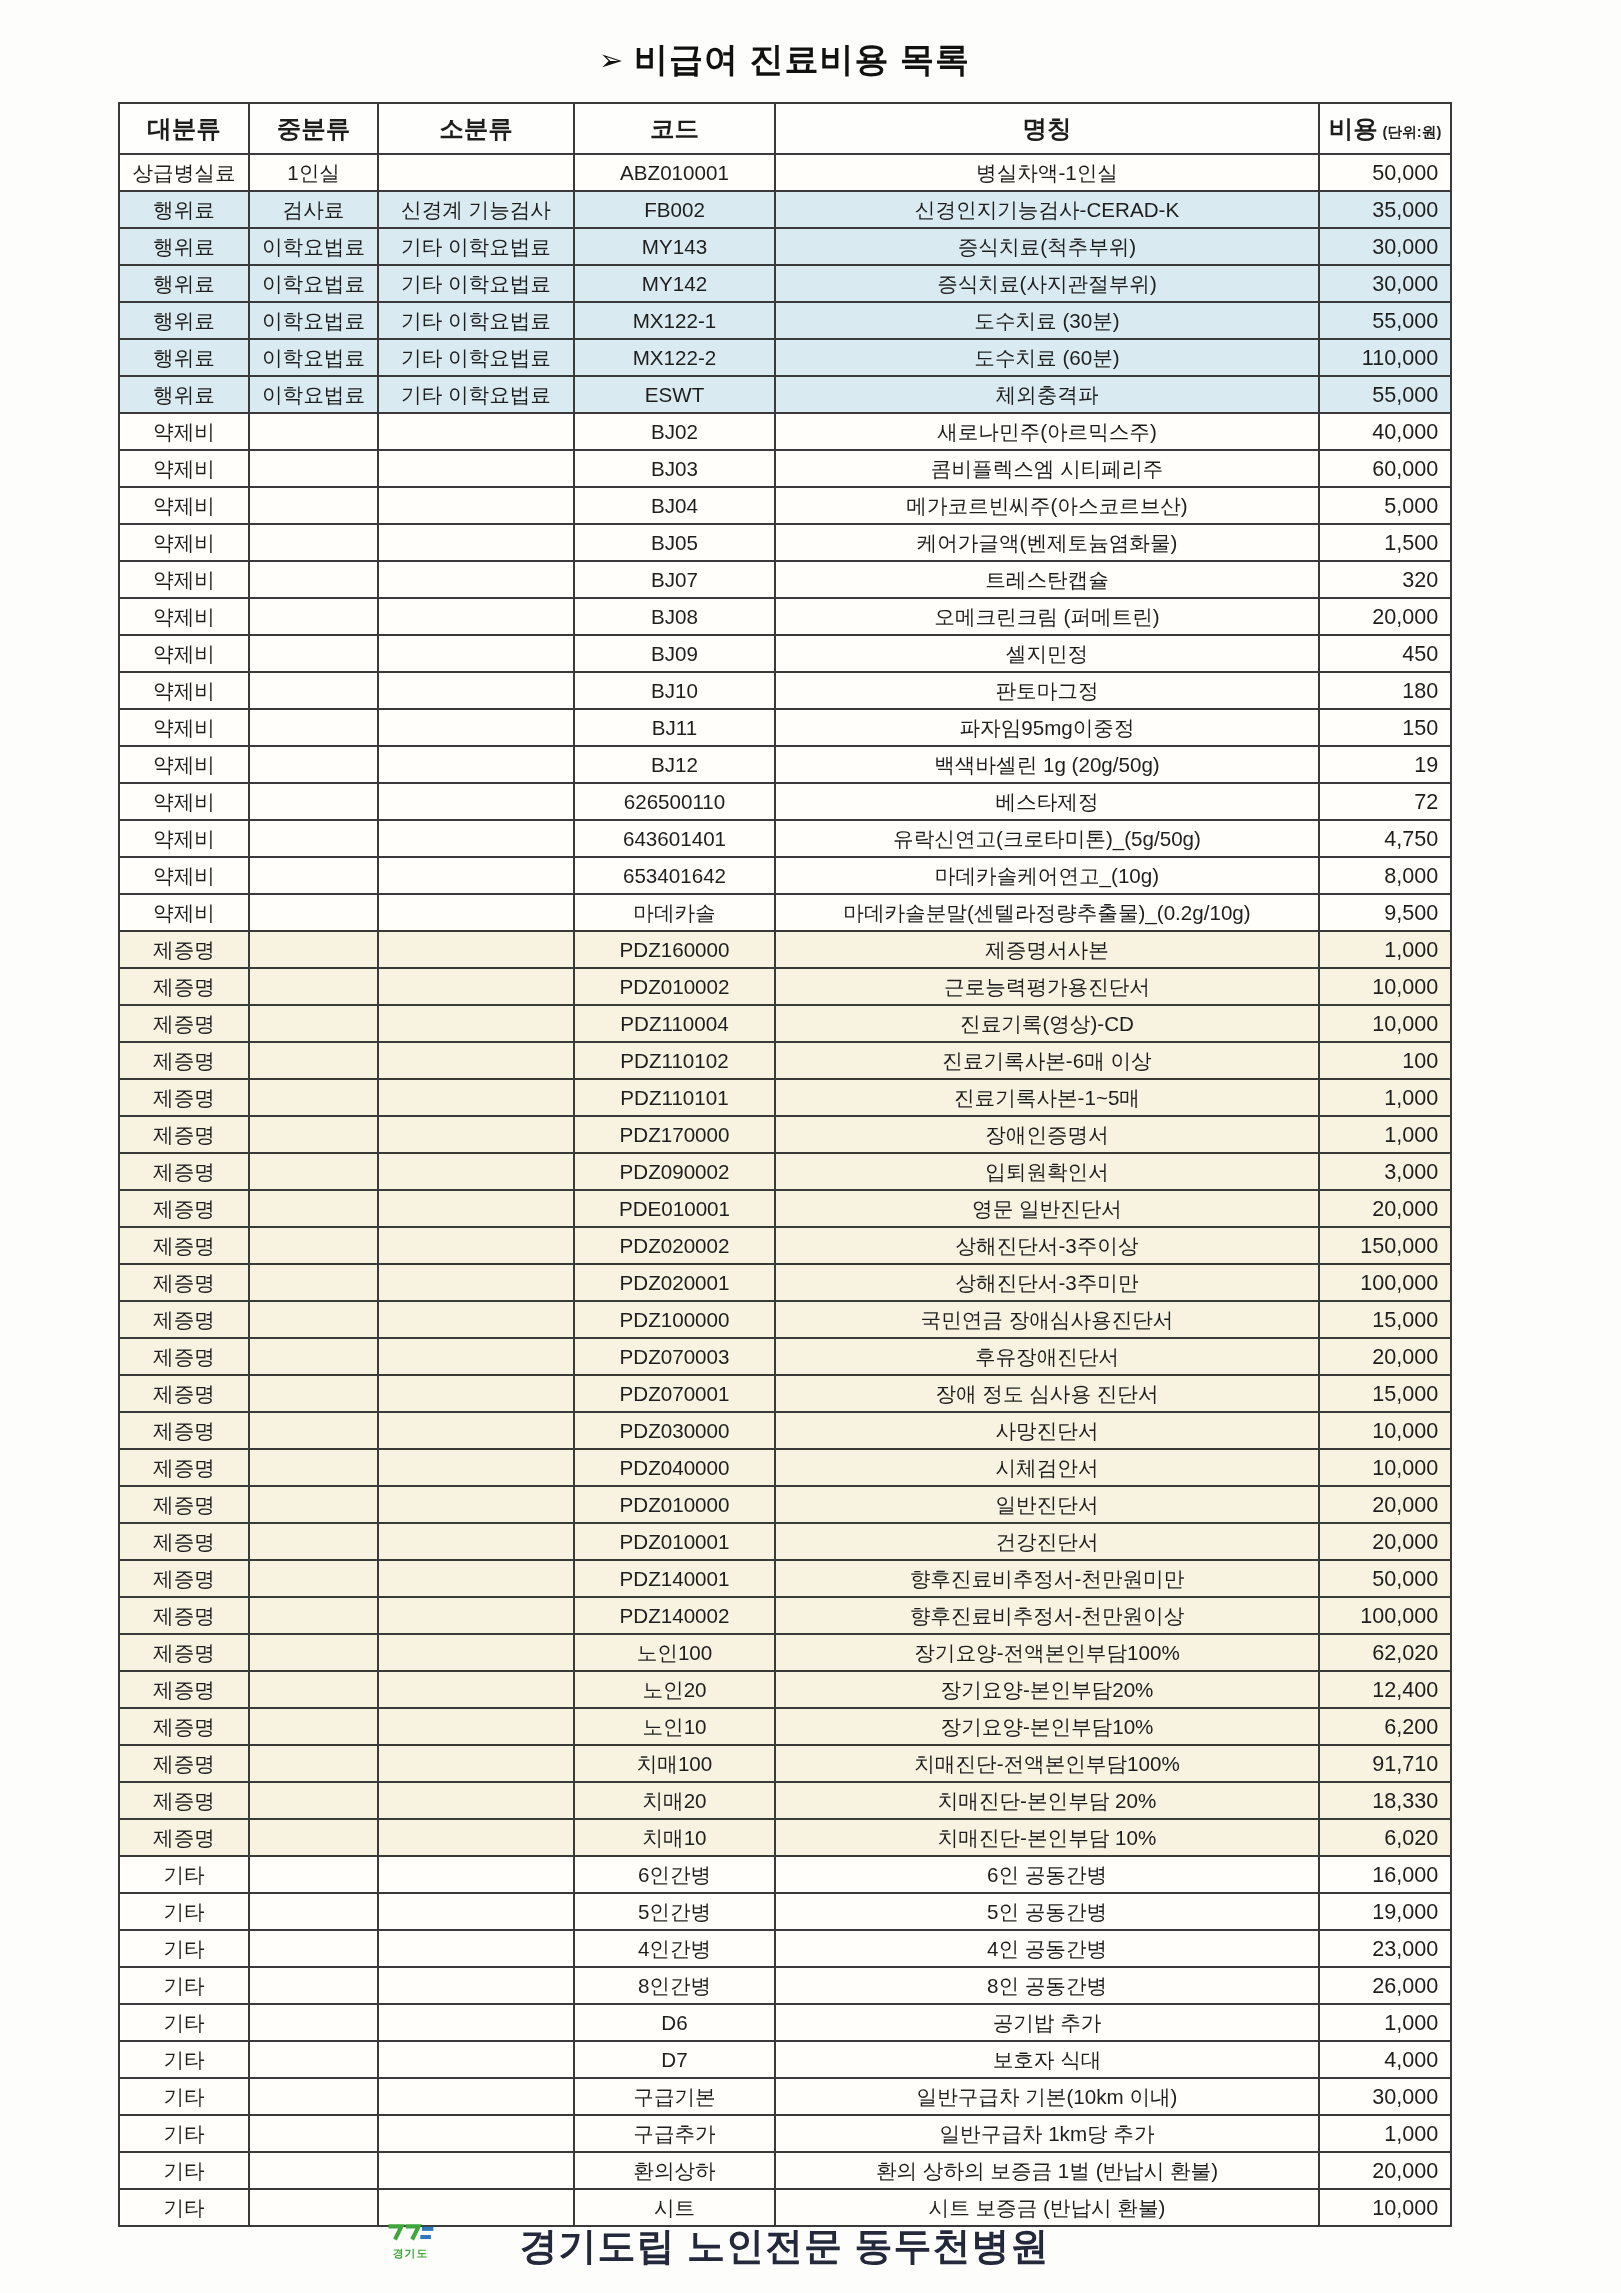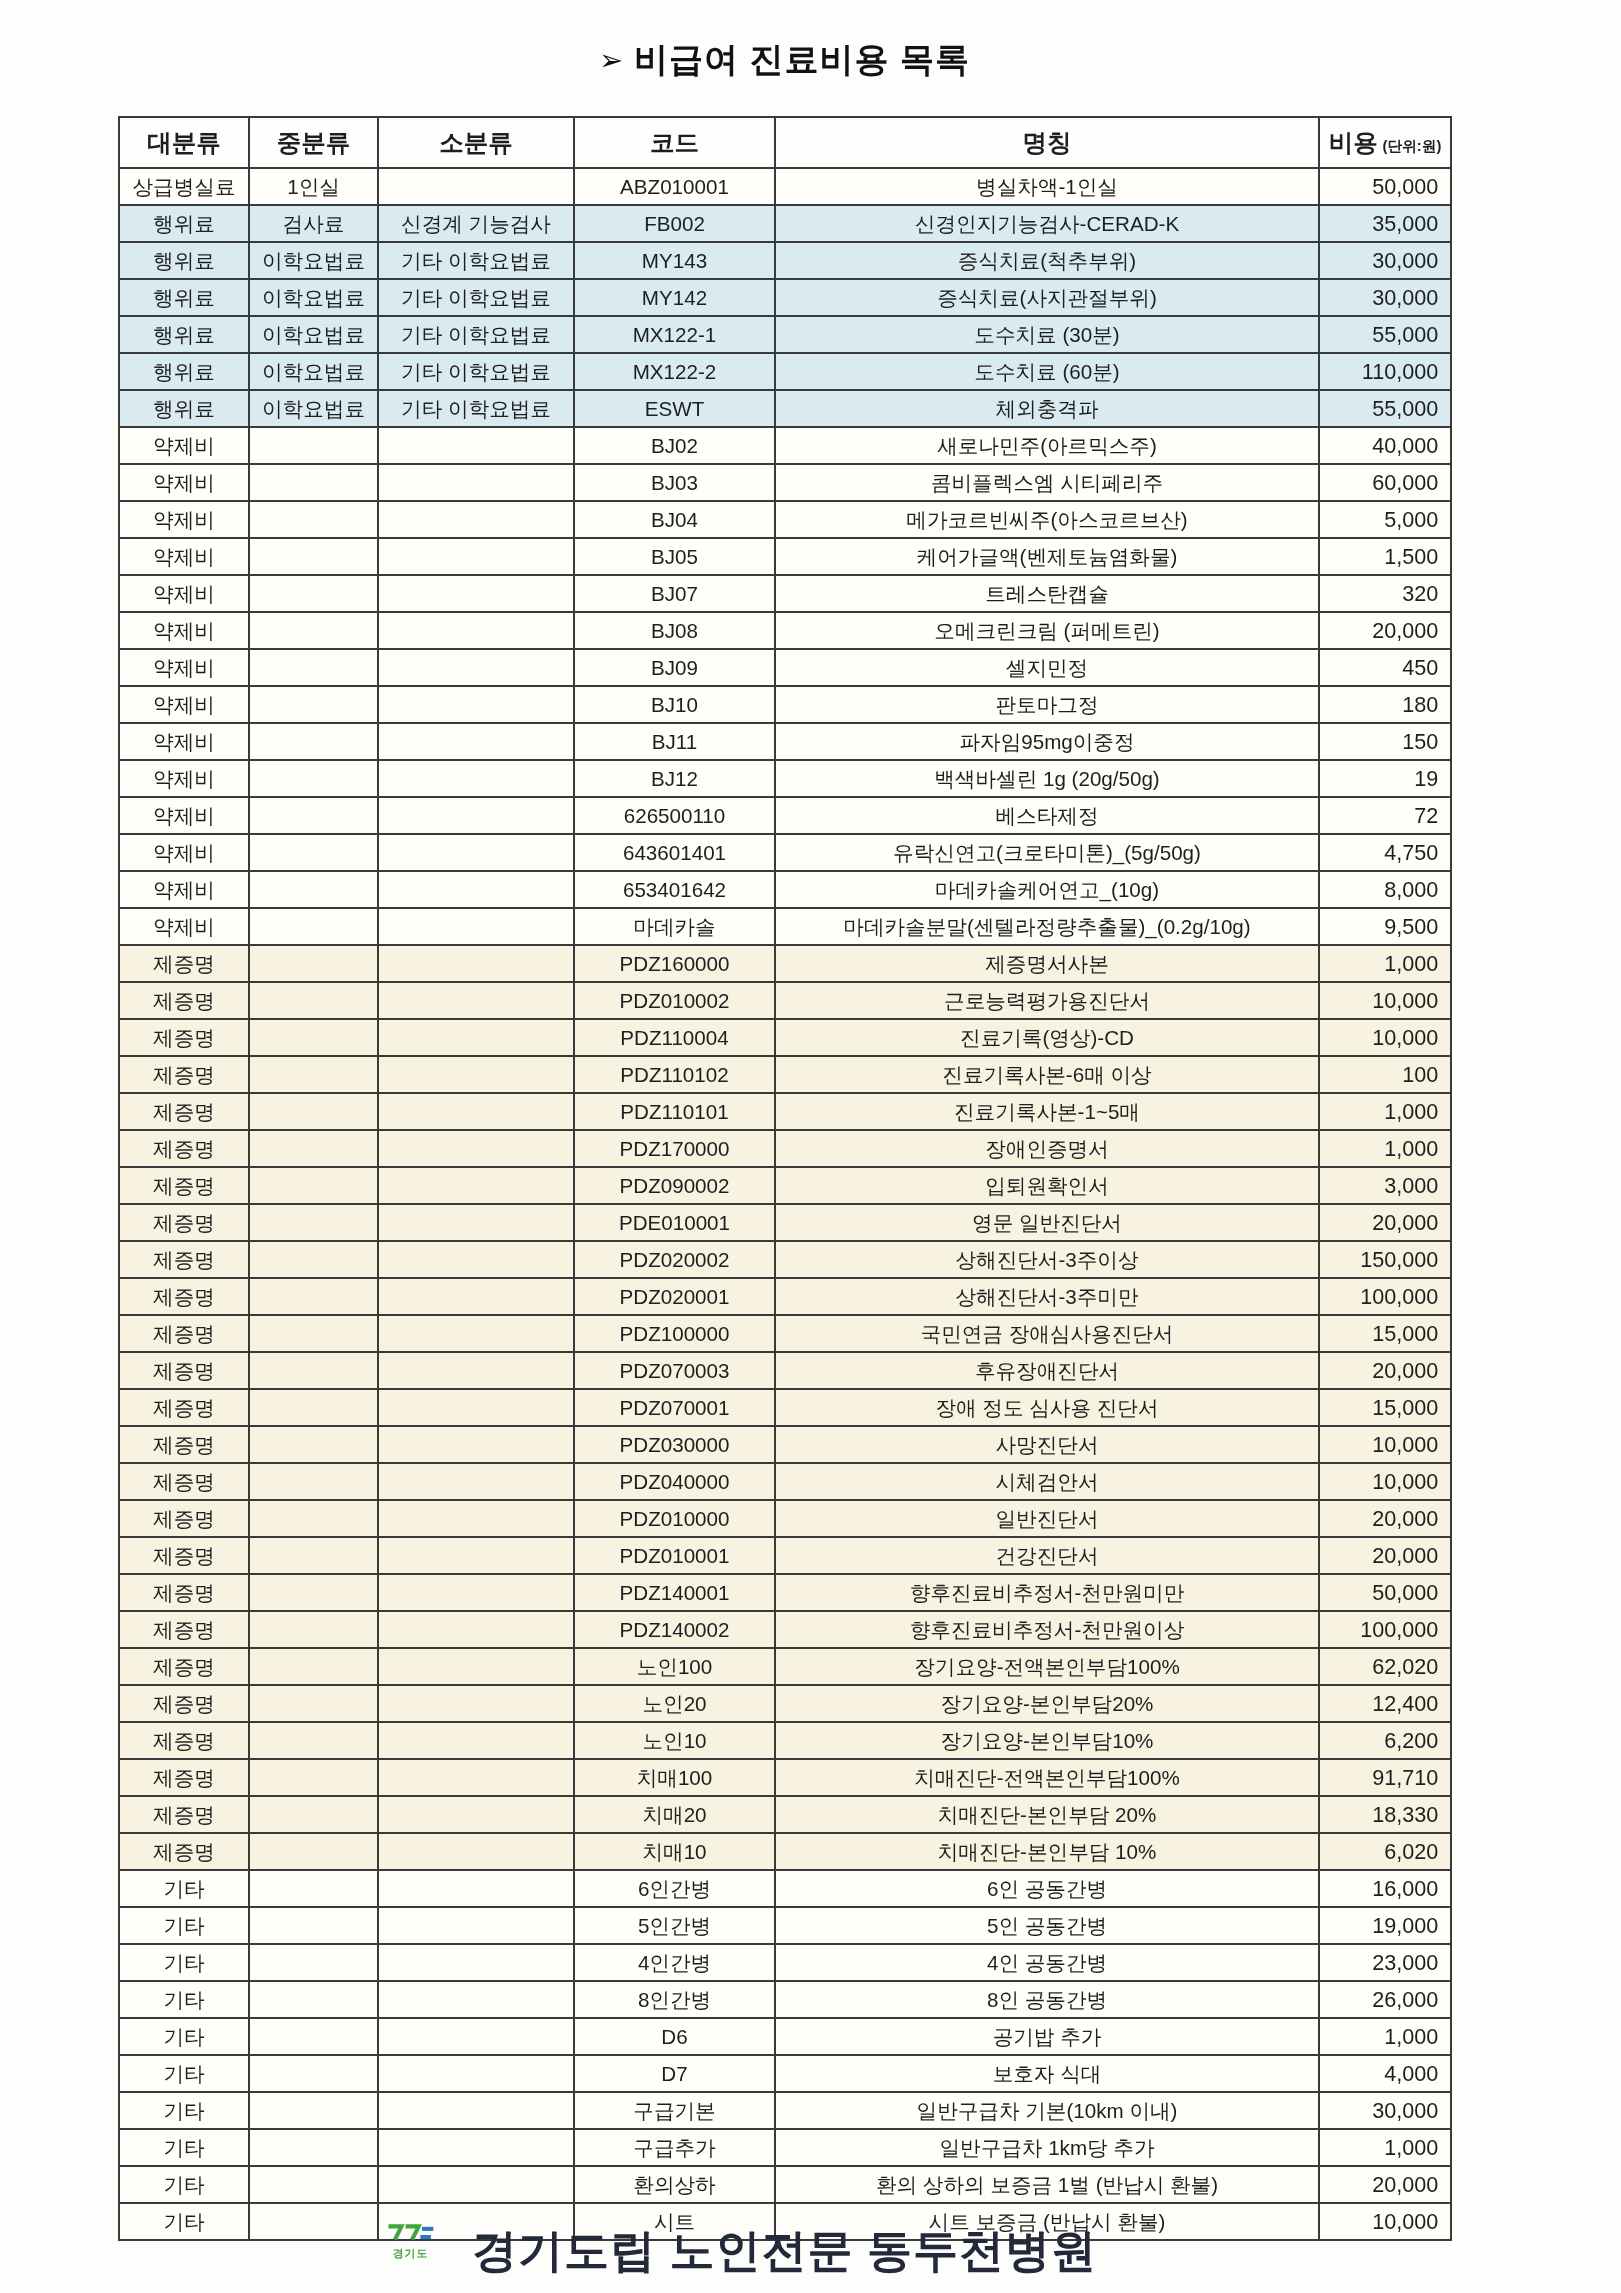--- a/index.html
+++ b/index.html
@@ -14,21 +14,21 @@
 
   .doc-title {
     position:absolute; top:37px; left:118px; width:1333px;
     text-align:center; font-size:34px; font-weight:bold;
     letter-spacing:1px; color:#111;
     display:flex; align-items:center; justify-content:center; gap:9.8px;
   }
   .doc-title .arrow { font-size:29px; font-weight:normal; }
 
   table.fee-table {
-    position:absolute; top:116px; left:118px;
+    position:absolute; top:102px; left:118px;
     width:1333px; table-layout:fixed; border-collapse:collapse;
   }
   .fee-table th, .fee-table td {
     border:2px solid #3a3a3a;
     overflow:hidden; white-space:nowrap;
   }
   .fee-table thead th {
     height:47px; font-size:24.5px; font-weight:bold;
     text-align:center; background:#fefefc; vertical-align:middle;
   }
@@ -41,21 +41,21 @@
   }
   .fee-table tbody td.cost {
     text-align:right; padding-right:11.8px; font-size:21.6px;
   }
 
   .footer {
     position:absolute; top:2217px; left:118px; width:1333px; height:63px;
   }
   .org-name {
     position:absolute; left:0; right:0; top:3.9px;
-    text-align:center; font-size:45px; font-weight:bold;
+    text-align:center; font-size:38px; font-weight:bold;
     letter-spacing:1px; color:#23283a;
   }
   .logo {
     position:absolute; left:267px; top:3.9px; width:51px;
     display:flex; flex-direction:column; align-items:center;
   }
   .logo-text {
     font-size:10.8px; font-weight:bold; color:var(--logo-green, #3fa63c);
     margin-top:1px; letter-spacing:1px;
   }

